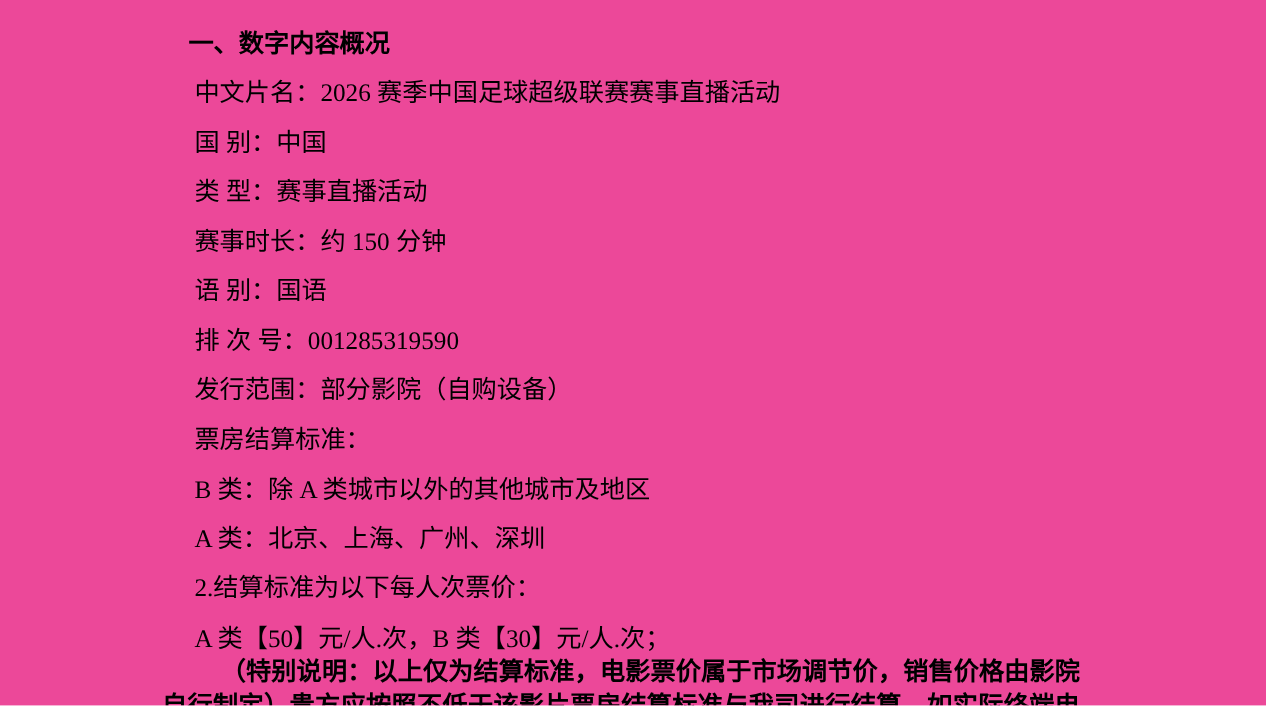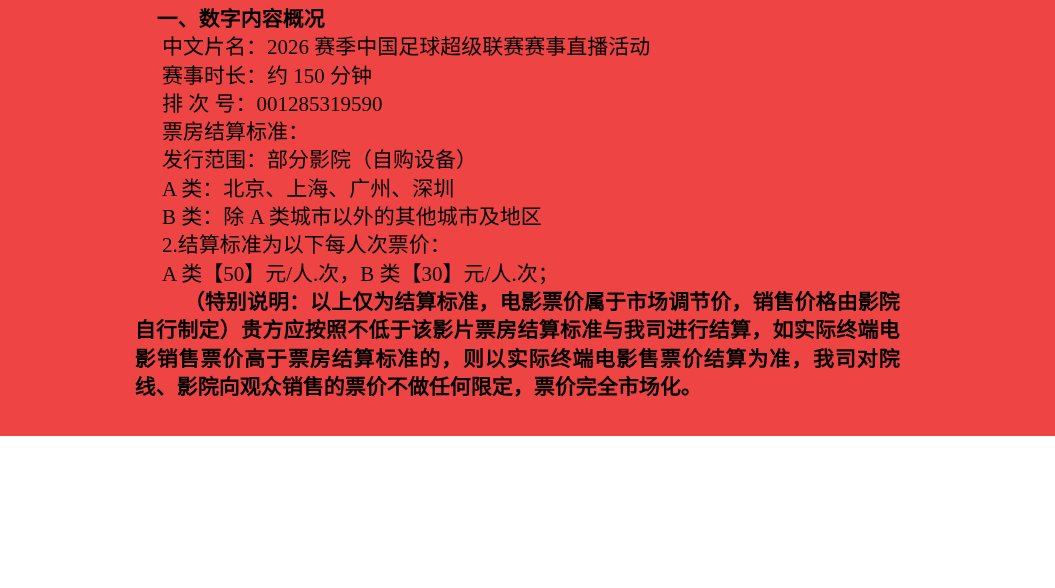--- a/index.html
+++ b/index.html
@@ -3,53 +3,57 @@
 <meta charset="utf-8">
 <style>
   html, body {
     margin: 0;
     padding: 0;
     background: #ffffff;
   }
   .page {
     position: relative;
     width: 1055px;
-    height: 436px;
+    height: 588px;
     box-sizing: border-box;
-    background: #ef4444;
+    background: #ec4899;
     color: #000000;
     font-family: "Liberation Serif", "DejaVu Serif", serif;
     font-size: 21px;
     line-height: 28.3px;
-    padding: 5px 155px 0 135px;
+    padding: 22px 155px 0 135px;
     overflow: hidden;
   }
   .heading {
     font-weight: bold;
     padding-left: 22px;
     white-space: pre;
   }
   .field {
     padding-left: 27px;
     white-space: pre;
+    margin-top: 13px;
   }
   .para {
     text-align: justify;
     text-indent: 49px;
     font-weight: bold;
   }
 </style>
 </head>
 <body>
 
 <div class="page">
   <div class="heading">一、数字内容概况</div>
   <div class="field">中文片名：2026 赛季中国足球超级联赛赛事直播活动</div>
+  <div class="field">国 别：中国</div>
+  <div class="field">类 型：赛事直播活动</div>
   <div class="field">赛事时长：约 150 分钟</div>
+  <div class="field">语 别：国语</div>
   <div class="field">排 次 号：001285319590</div>
+  <div class="field">发行范围：部分影院（自购设备）</div>
   <div class="field">票房结算标准：</div>
-  <div class="field">发行范围：部分影院（自购设备）</div>
+  <div class="field">B 类：除 A 类城市以外的其他城市及地区</div>
   <div class="field">A 类：北京、上海、广州、深圳</div>
-  <div class="field">B 类：除 A 类城市以外的其他城市及地区</div>
   <div class="field">2.结算标准为以下每人次票价：</div>
   <div class="field">A 类【50】元/人.次，B 类【30】元/人.次；</div>
   <div class="para">（特别说明：以上仅为结算标准，电影票价属于市场调节价，销售价格由影院自行制定）贵方应按照不低于该影片票房结算标准与我司进行结算，如实际终端电影销售票价高于票房结算标准的，则以实际终端电影售票价结算为准，我司对院线、影院向观众销售的票价不做任何限定，票价完全市场化。</div>
 </div>
 
 </body></html>

